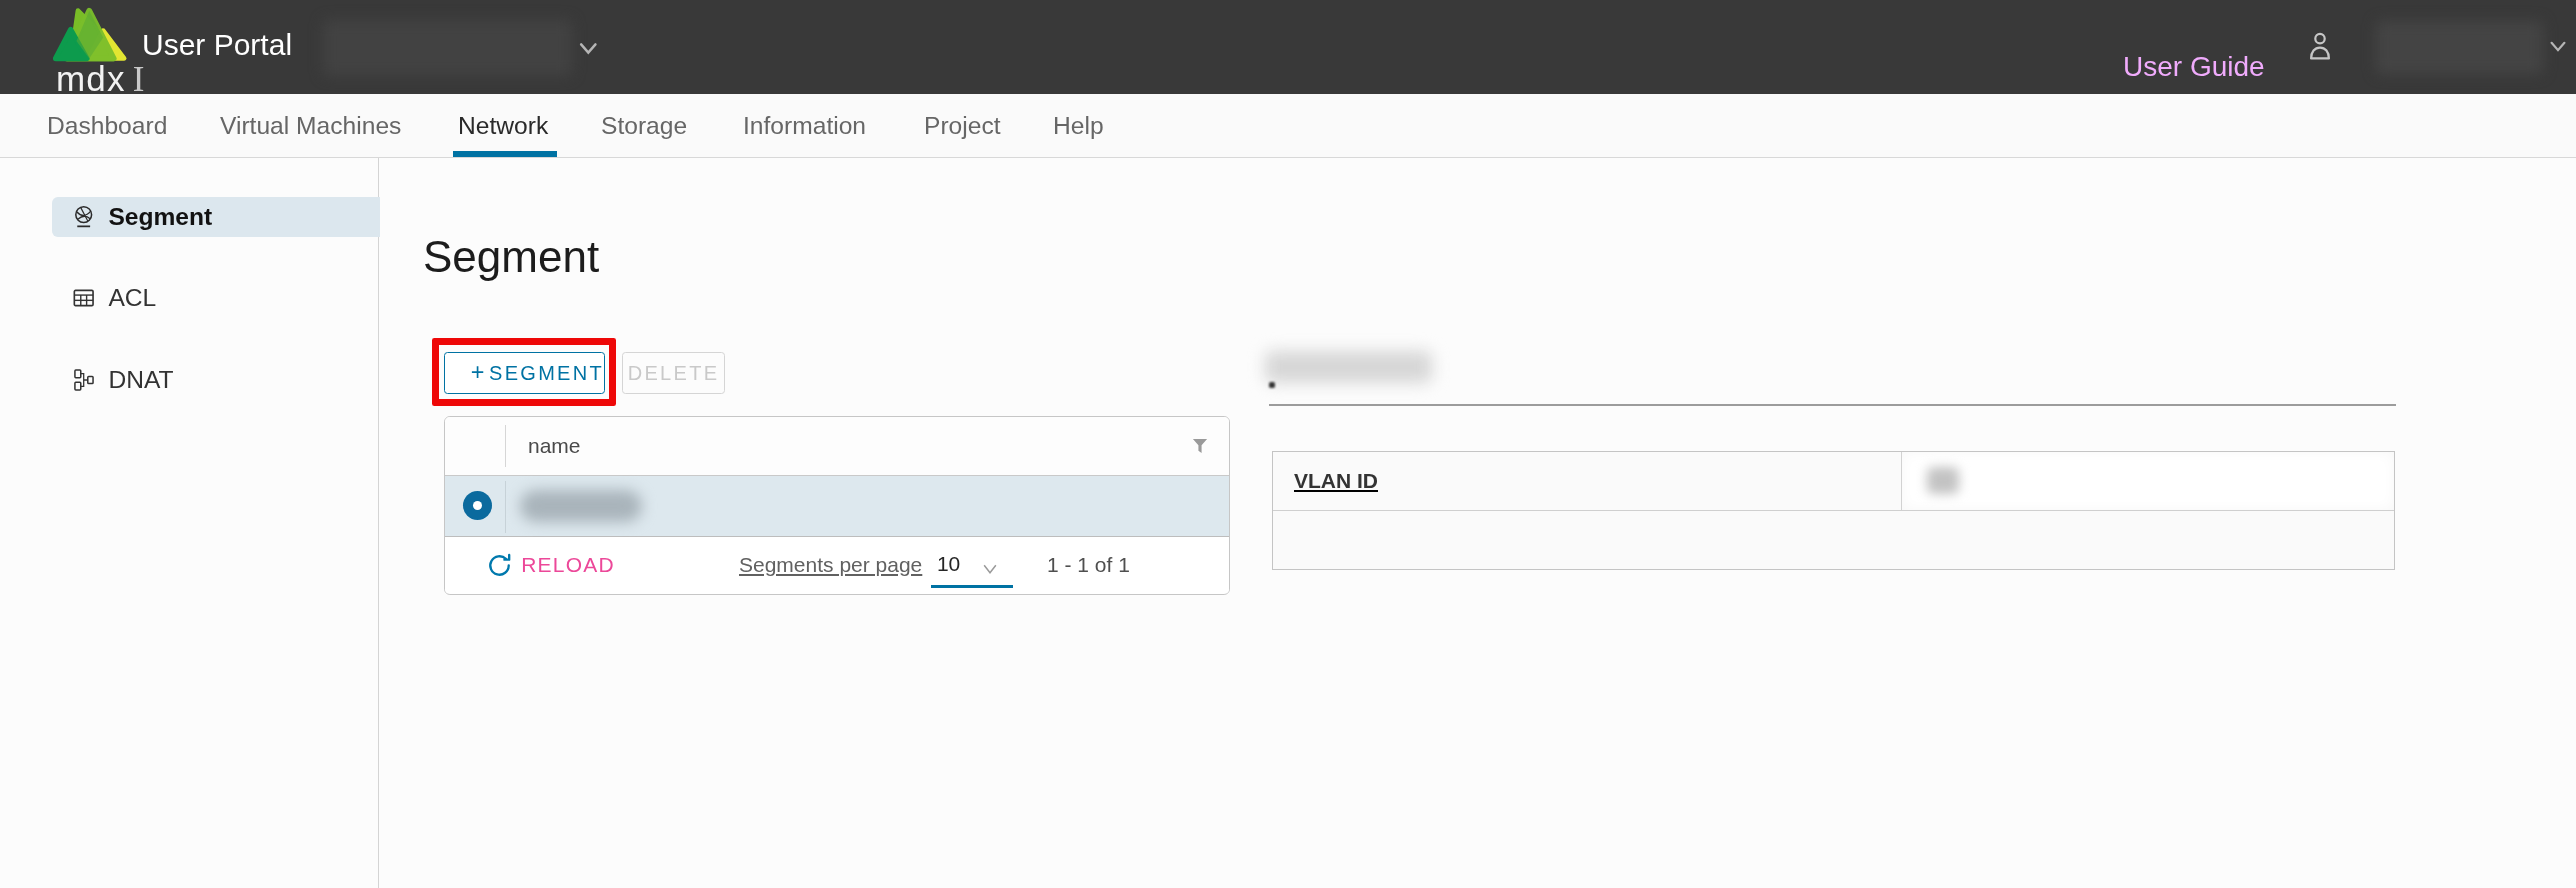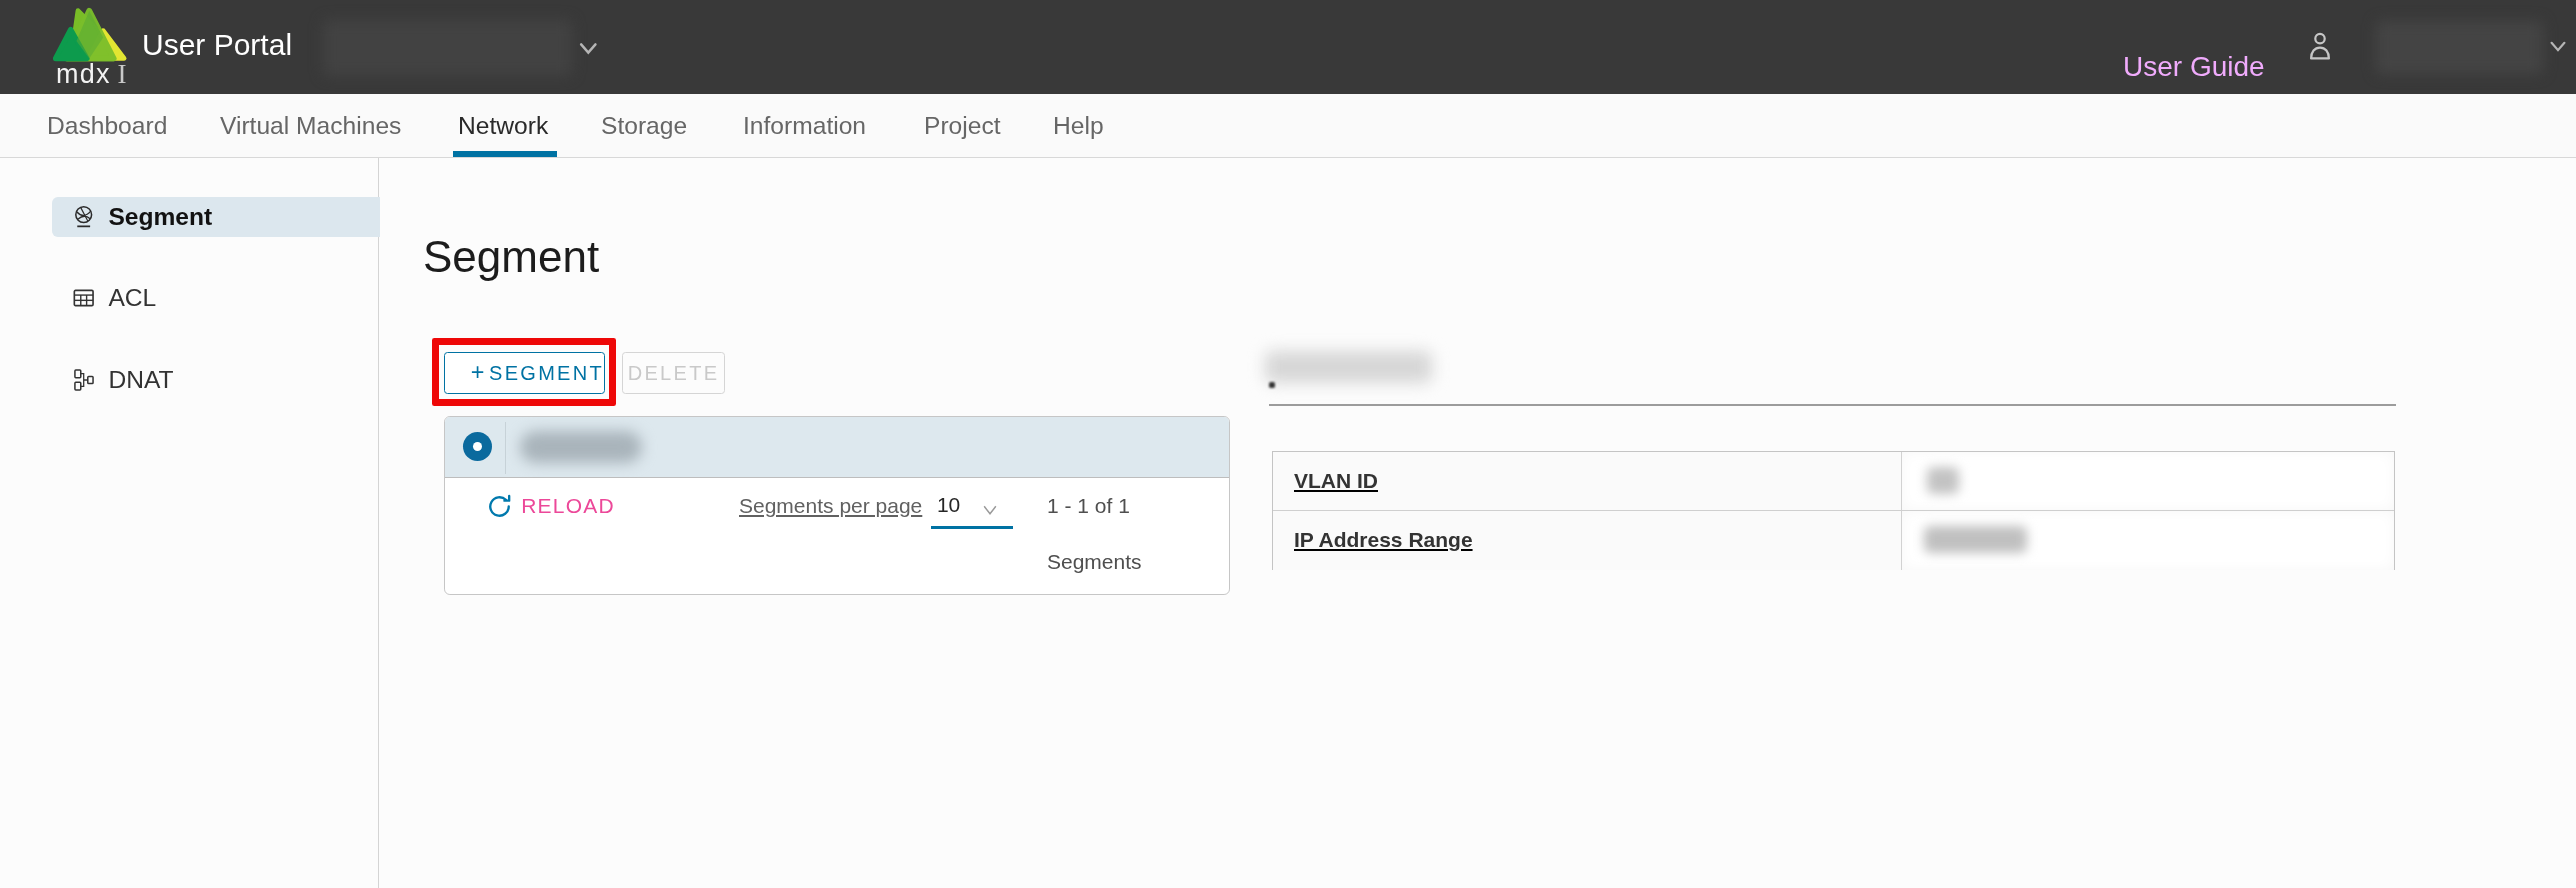--- a/index.html
+++ b/index.html
@@ -3,21 +3,21 @@
 <meta charset="utf-8">
 <style>
   * { box-sizing: border-box; margin: 0; padding: 0; }
   html, body { width: 2576px; height: 888px; overflow: hidden; }
   body { font-family: "Liberation Sans", sans-serif; background: #ffffff; }
   .screen { position: relative; width: 2576px; height: 888px; background: #fcfcfc; }
 
   
   .topbar { position: absolute; left: 0; top: 0; width: 2576px; height: 94px; background: #393939; }
   .logo-svg { position: absolute; left: 53px; top: 4.7px; }
-  .logo-caption { position: absolute; left: 56px; top: 59px; font-size: 27px; color: #f2f2f2; letter-spacing: 1.2px; }
+  .logo-caption { position: absolute; left: 56px; top: 59px; font-size: 35px; color: #f2f2f2; letter-spacing: 1.2px; }
   .logo-caption .serif { font-family: "Liberation Serif", serif; color: #c9c9c9; margin-left: 7px; }
   .app-title { position: absolute; left: 142px; top: 27px; font-size: 30px; font-weight: 300; color: #ffffff; line-height: 35px; text-align: center; }
   .project-selector { position: absolute; left: 323px; top: 20px; width: 281px; height: 56px; cursor: pointer; }
   .blob { position: absolute; }
   .blob.dark1 { left: 0; top: 0; width: 249px; height: 56px; background: #424242; border-radius: 4.7px; filter: blur(6.4px); }
   .chev { position: absolute; }
   .header-right-link { position: absolute; left: 2123px; top: 32px; font-size: 28px; color: #f0abfc; line-height: 29px; cursor: pointer; margin-top: 20px; }
   .person-svg { position: absolute; left: 2304px; top: 29px; }
   .user-menu { position: absolute; left: 2376px; top: 21px; width: 199px; height: 54px; cursor: pointer; }
   .blob.dark2 { left: 0; top: 0; width: 167px; height: 53px; background: #444444; border-radius: 4.7px; filter: blur(6.4px); }
@@ -158,20 +158,27 @@
   </aside>
 
   <main class="main">
     <h1 class="page-title">Segment</h1>
 
     <div class="annotation-box"></div>
     <button class="btn btn-add"><span class="plus">+</span><span>SEGMENT</span></button>
     <button class="btn btn-delete">DELETE</button>
 
     <div class="card">
+      <div class="thead">
+        <div class="col-sep"></div>
+        <div class="col-name">name</div>
+        <svg class="funnel" width="20" height="22" viewBox="0 0 24 26">
+          <path d="M3.5 4.5h17l-6.6 7.6v9.4l-3.8-2.8v-6.6z" fill="#9a9a9a"></path>
+        </svg>
+      </div>
       <div class="trow">
         <div class="radio"></div>
         <div class="col-sep"></div>
         <div class="blob rowname"></div>
       </div>
       <div class="tfoot">
         <div class="reload">
           <svg width="27" height="27" viewBox="0 0 24 24">
             <path d="M20.2 12a8.2 8.2 0 1 1-2.5-5.9" fill="none" stroke="#0079ad" stroke-width="2.1" stroke-linecap="round"></path>
             <path d="M20.6 2.6v4.2h-4.2" fill="none" stroke="#0079ad" stroke-width="2.1" stroke-linecap="round" stroke-linejoin="round"></path>
@@ -194,23 +201,17 @@
     <div class="detail-dot"></div>
     <div class="detail-divider"></div>
 
     <div class="detail-table">
       <div class="detail-row first">
         <div class="detail-label-cell">VLAN ID</div>
         <div class="detail-value-cell">
           <div class="blob val1"></div>
         </div>
       </div>
-      <div class="detail-row">
-        <div class="detail-label-cell">IP Address Range</div>
-        <div class="detail-value-cell">
-          <div class="blob val2"></div>
-        </div>
-      </div>
     </div>
   </main>
 
 </div>
 
 
 </body></html>

